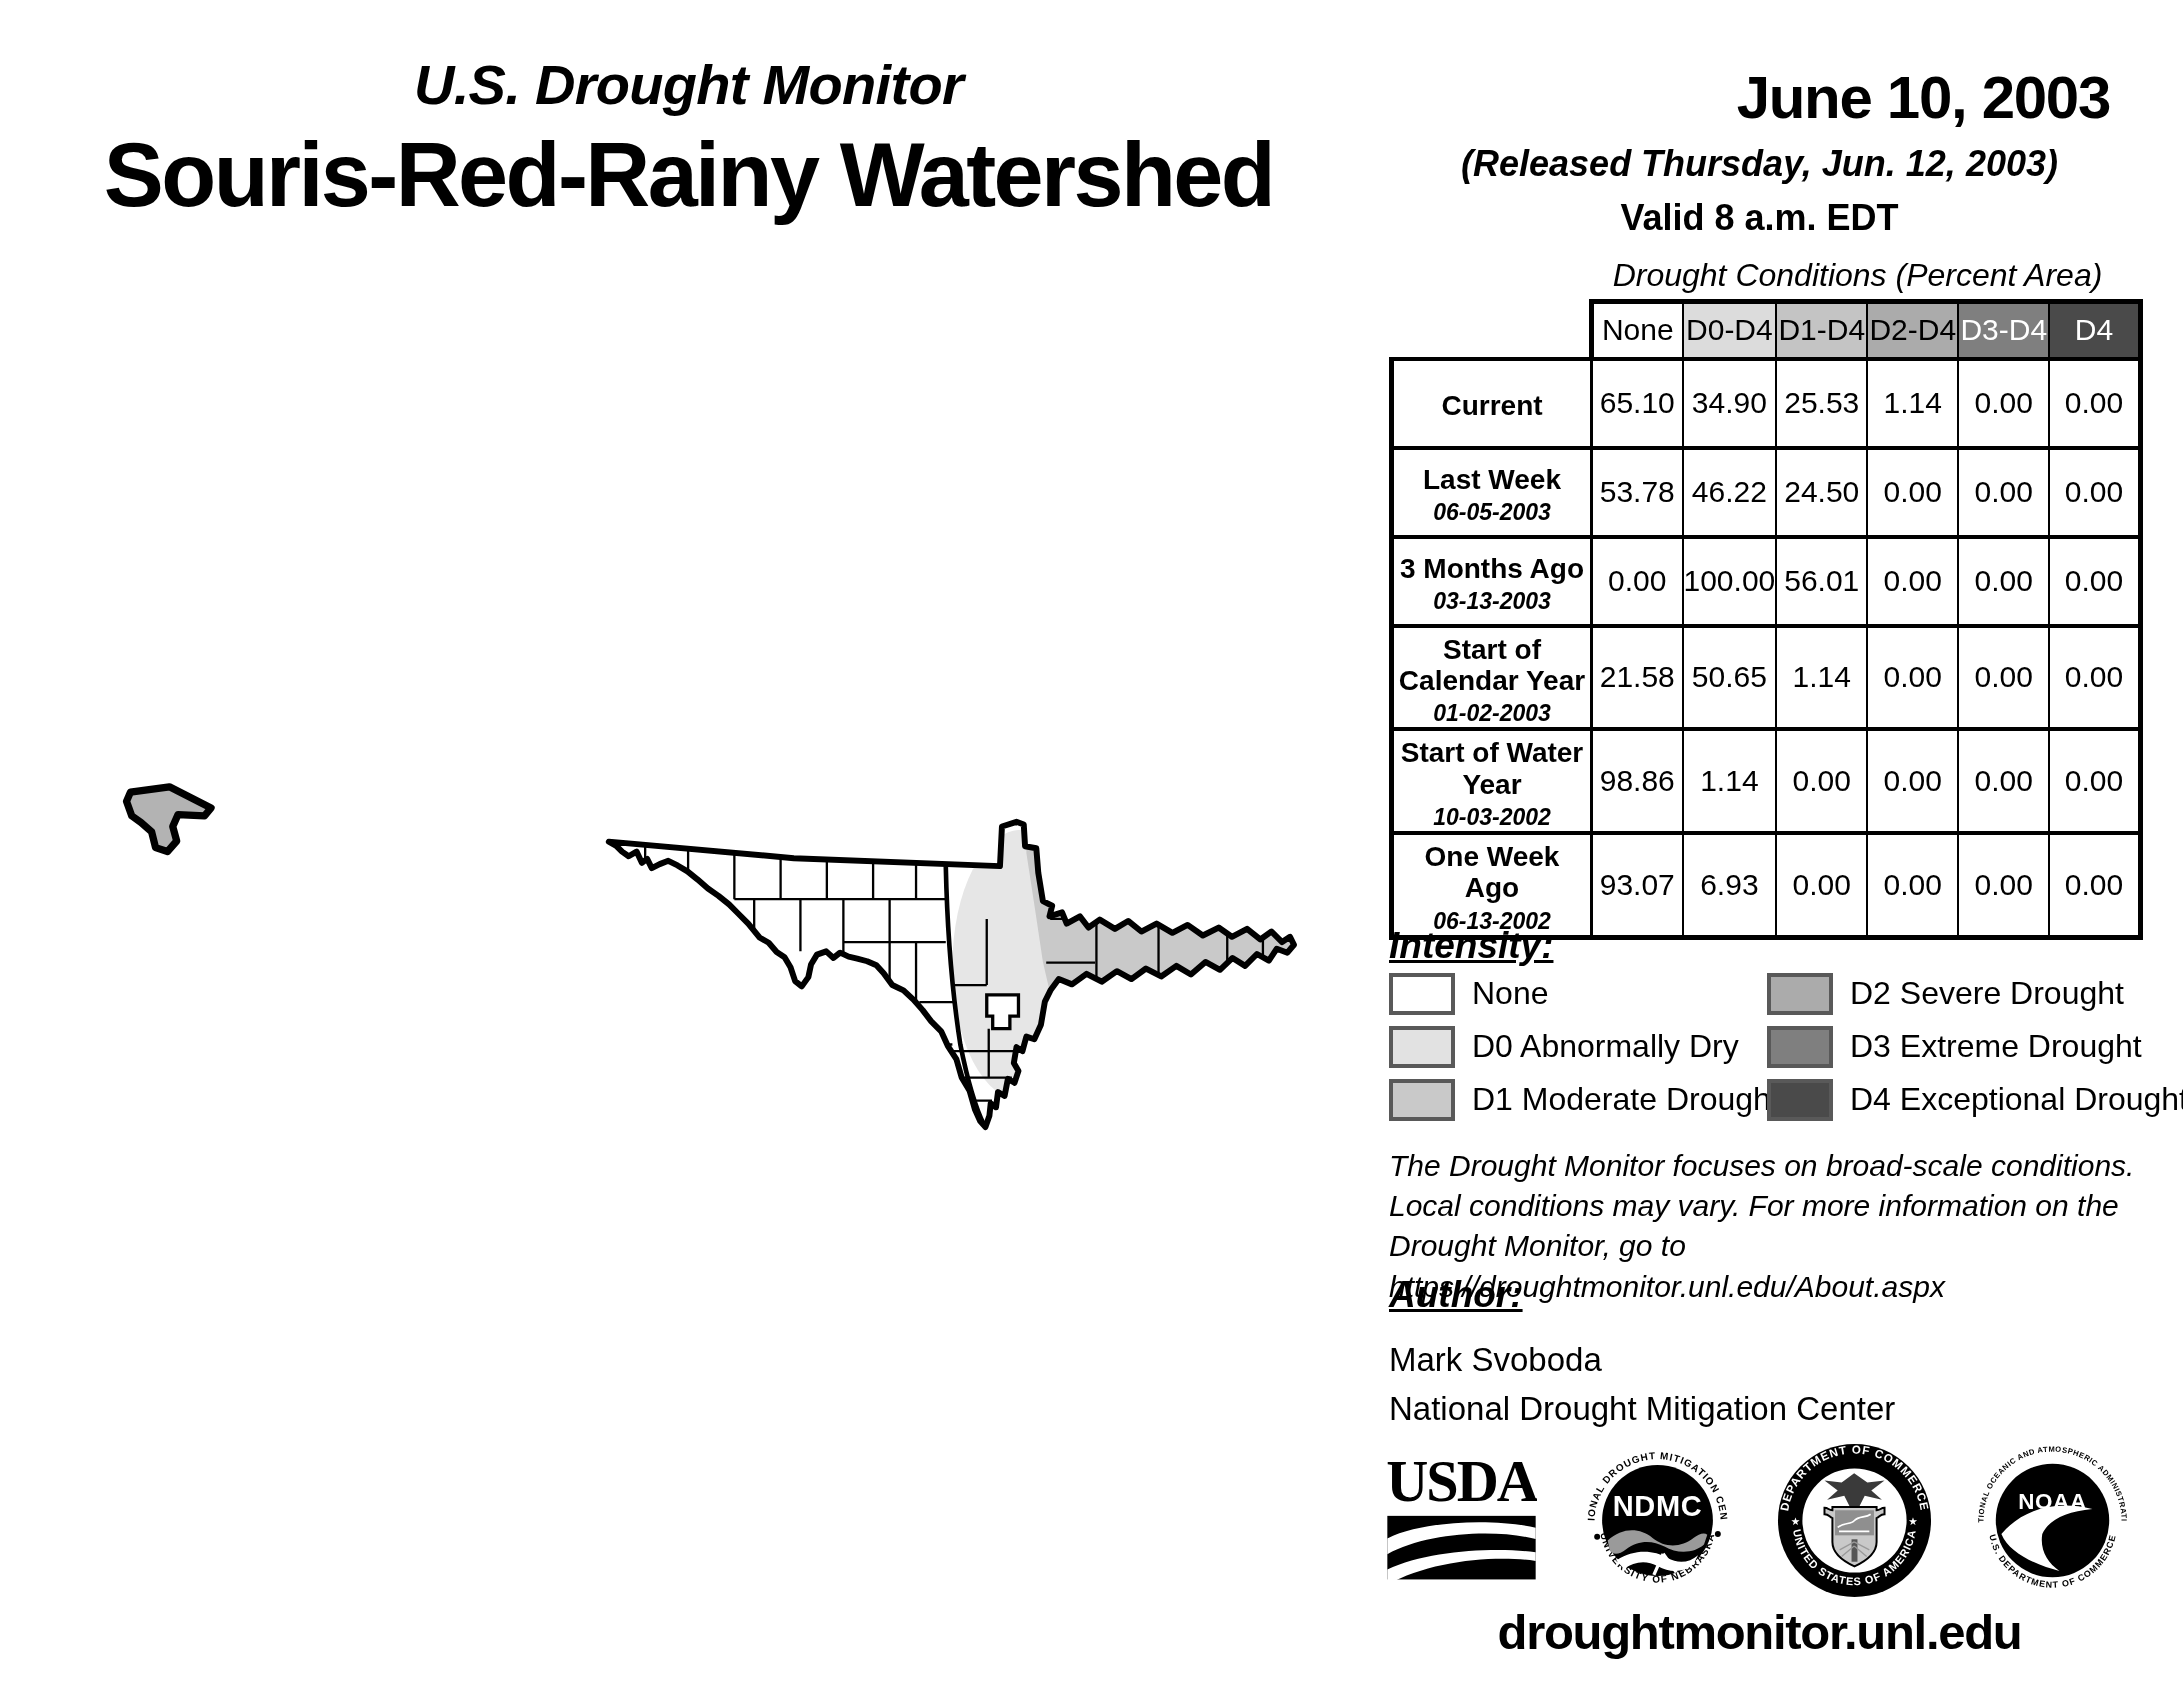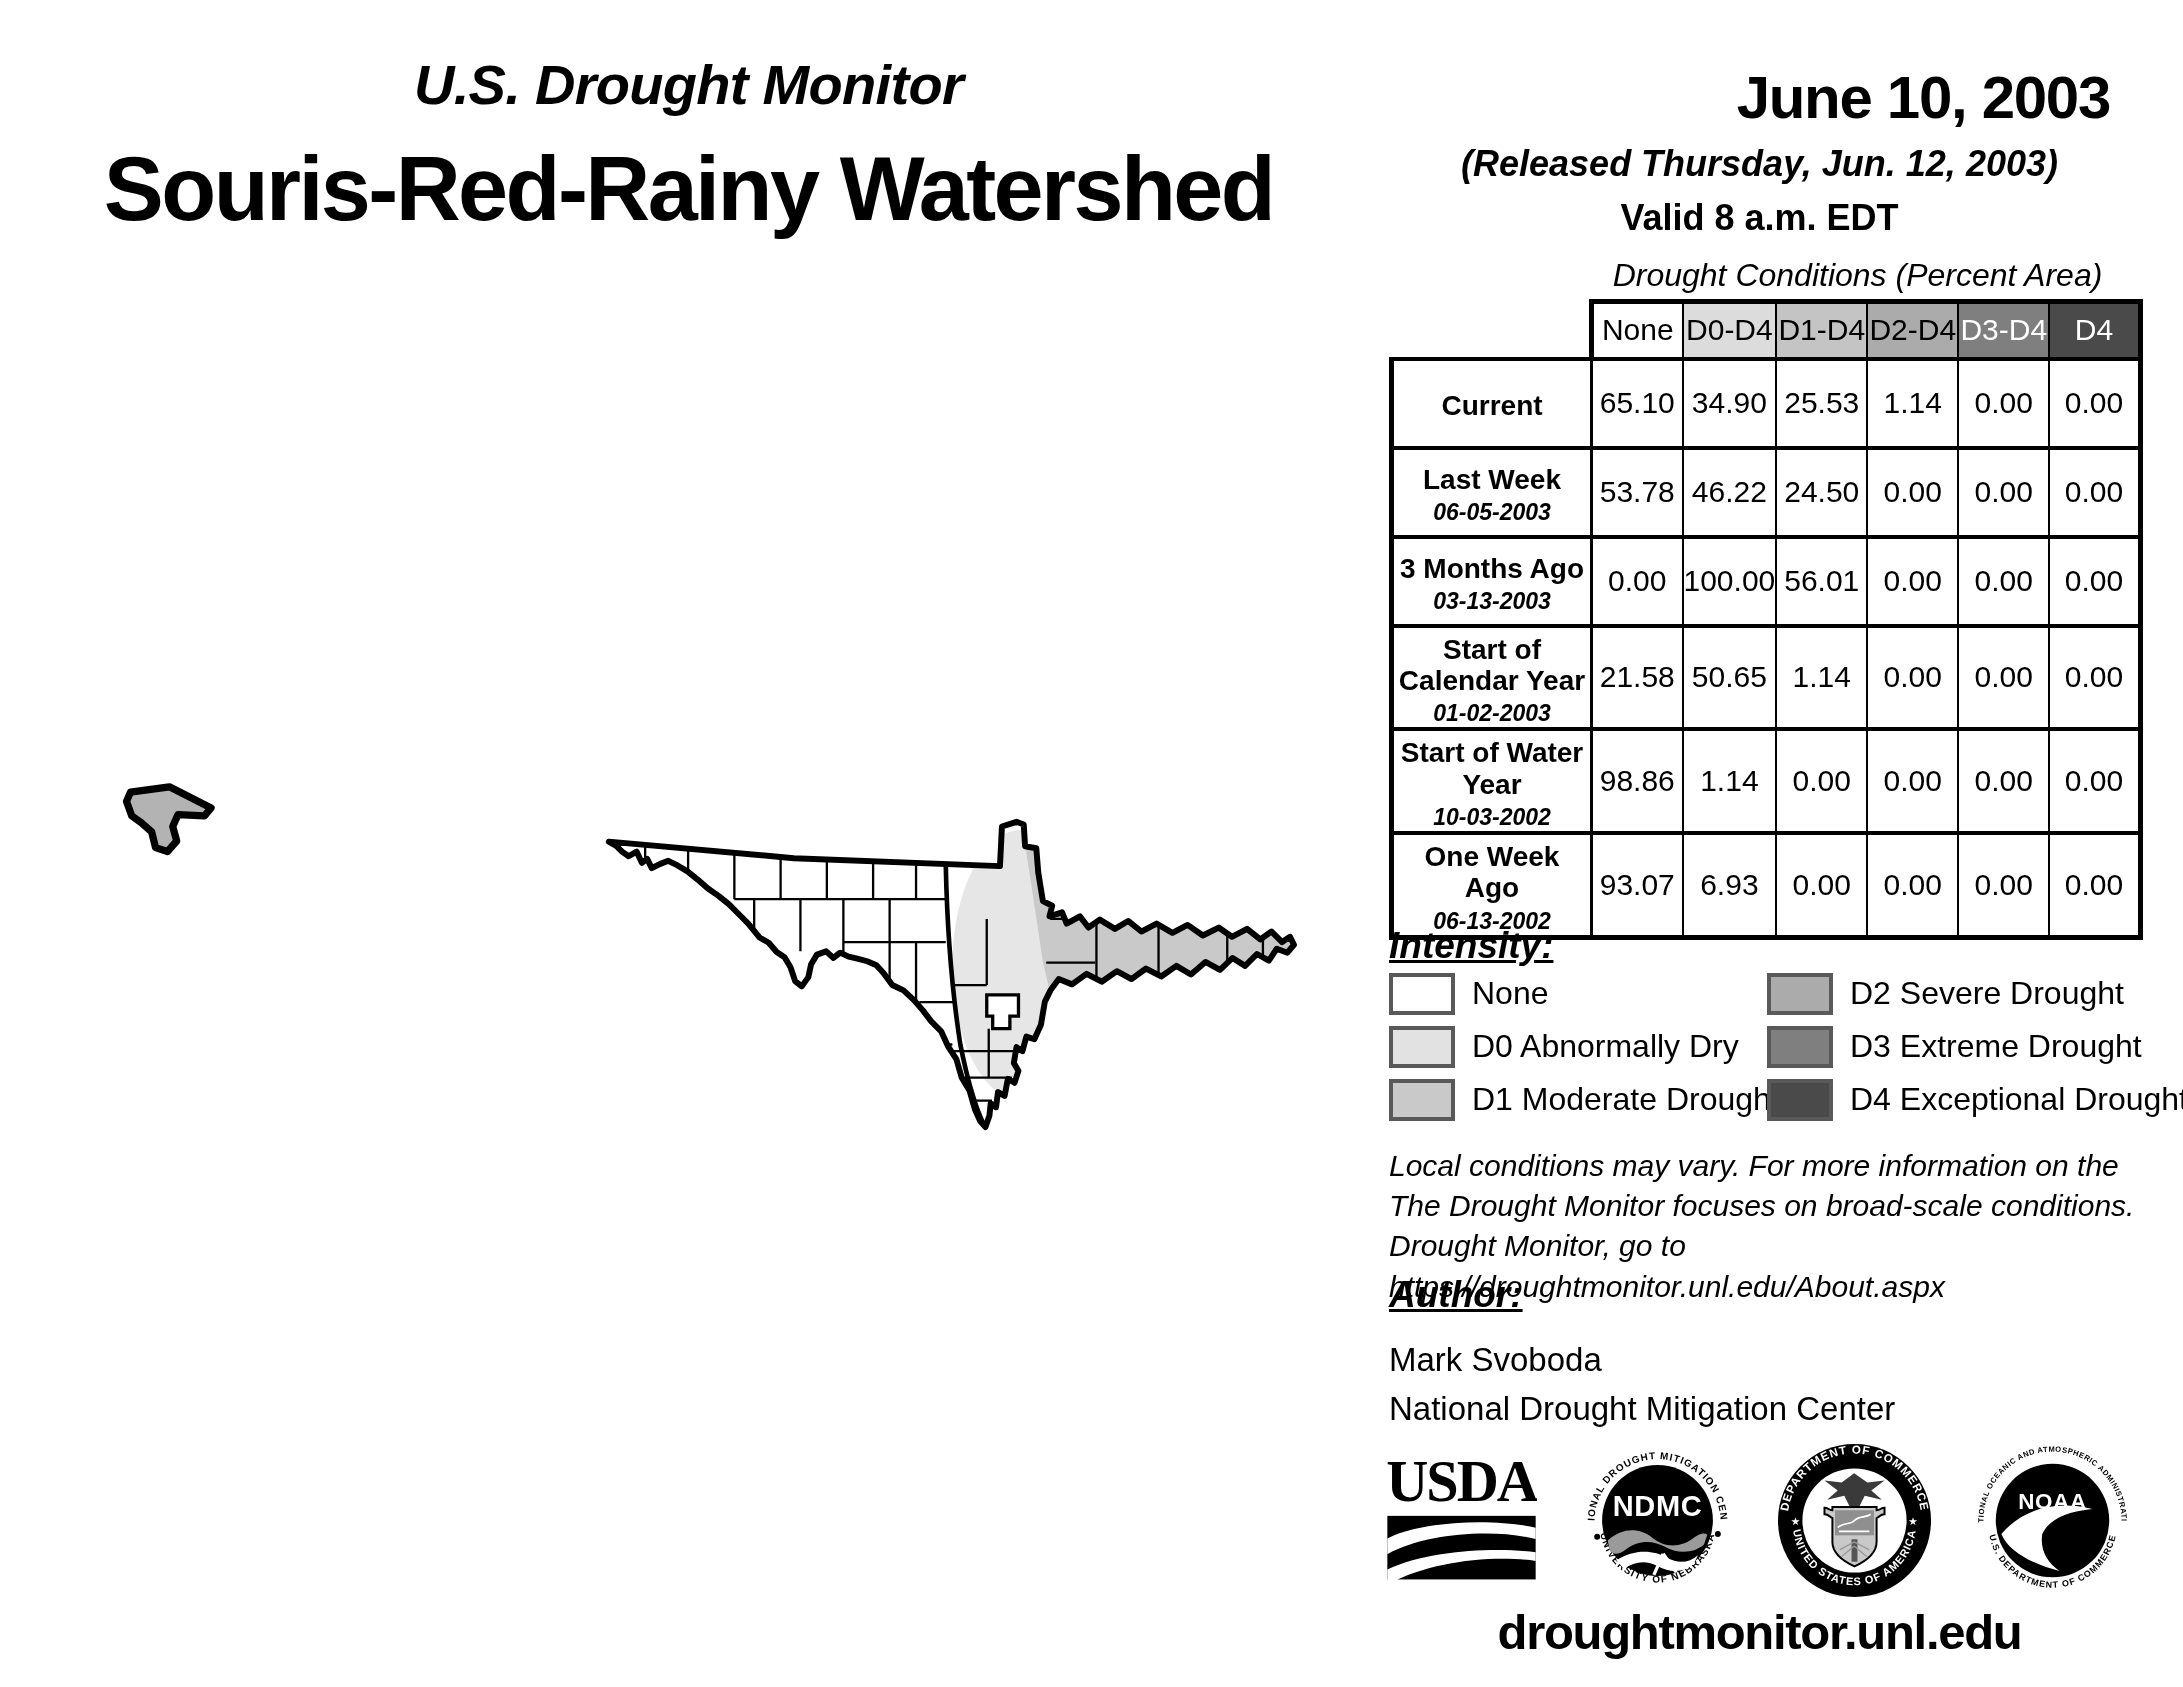--- a/index.html
+++ b/index.html
@@ -6,21 +6,21 @@
   html,body { background:#fff; }
   body {
     width:2183px; height:1687px; position:relative; overflow:hidden;
     font-family:"Liberation Sans", sans-serif; color:#000;
   }
   .abs { position:absolute; }
 
   
   .title-block { left:40px; top:52px; width:1297px; text-align:center; }
   .monitor-title { font-size:56px; font-weight:bold; font-style:italic; letter-spacing:-0.7px; }
-  .region-title { font-size:90px; font-weight:bold; letter-spacing:-2.6px; margin-top:21px; white-space:nowrap; }
+  .region-title { font-size:90px; font-weight:bold; letter-spacing:-2.6px; margin-top:7px; white-space:nowrap; }
 
   .date-block { left:1409px; top:63px; width:701px; text-align:center; }
   .date-main { font-size:60px; font-weight:bold; letter-spacing:-1.3px;text-align:right; }
   .date-released { font-size:36px; font-weight:bold; font-style:italic; margin-top:10.6px; }
   .date-valid { font-size:36px; font-weight:bold; margin-top:12px; }
 
   
   .table-caption { left:1588px; top:257px; width:539px; text-align:center;
     font-size:32px; font-style:italic; }
   .dmt { left:1389px; top:299px; border-collapse:collapse; table-layout:fixed; }
@@ -278,22 +278,22 @@
       <span class="legend-label">D3 Extreme Drought</span>
     </div>
     <div class="legend-item">
       <span class="swatch" style="background-color: rgb(74, 74, 74);"></span>
       <span class="legend-label">D4 Exceptional Drought</span>
     </div>
   </div>
 </div>
 
 <div class="abs disclaimer">
+  <div>The Drought Monitor focuses on broad-scale conditions.</div>
   <div>Local conditions may vary. For more information on the</div>
-  <div>The Drought Monitor focuses on broad-scale conditions.</div>
   <div>Drought Monitor, go to https://droughtmonitor.unl.edu/About.aspx</div>
 </div>
 
 <div class="abs author-block">
   <div class="author-title">Author:</div>
   <div class="author-name">Mark Svoboda</div>
   <div class="author-org">National Drought Mitigation Center</div>
 </div>
 
 <div class="abs logos">

